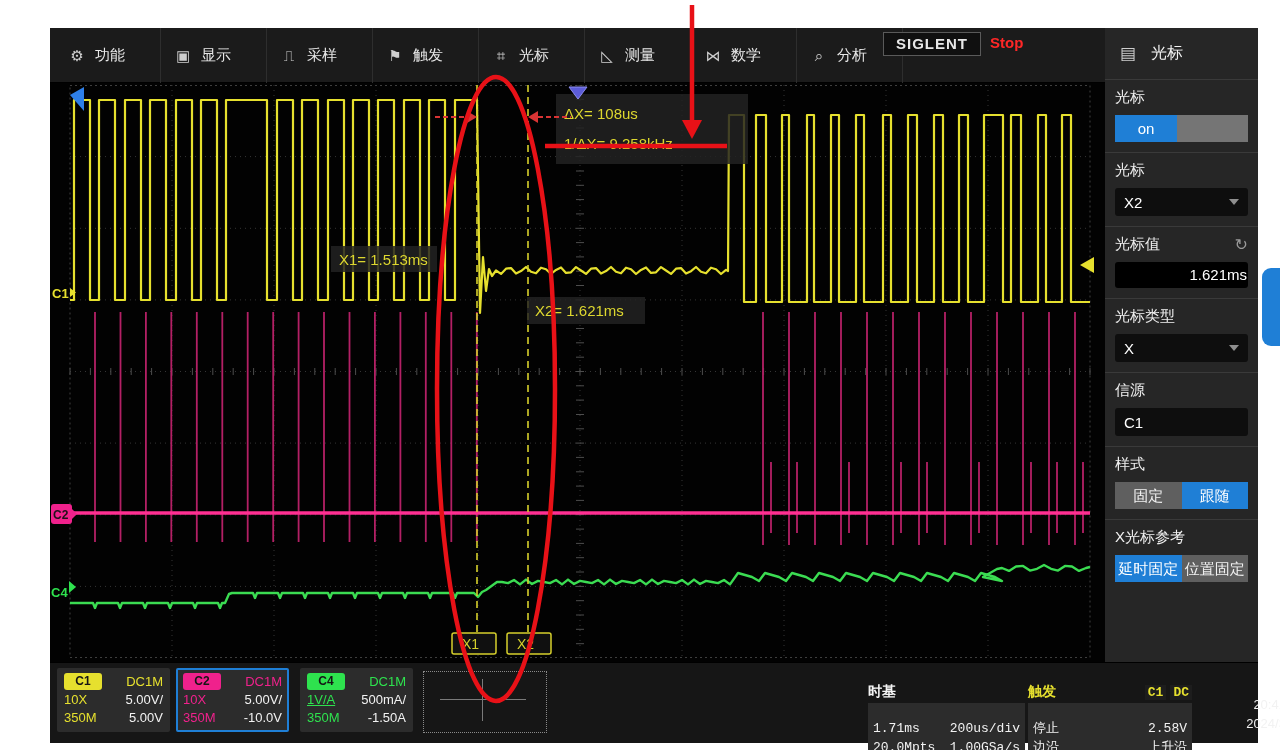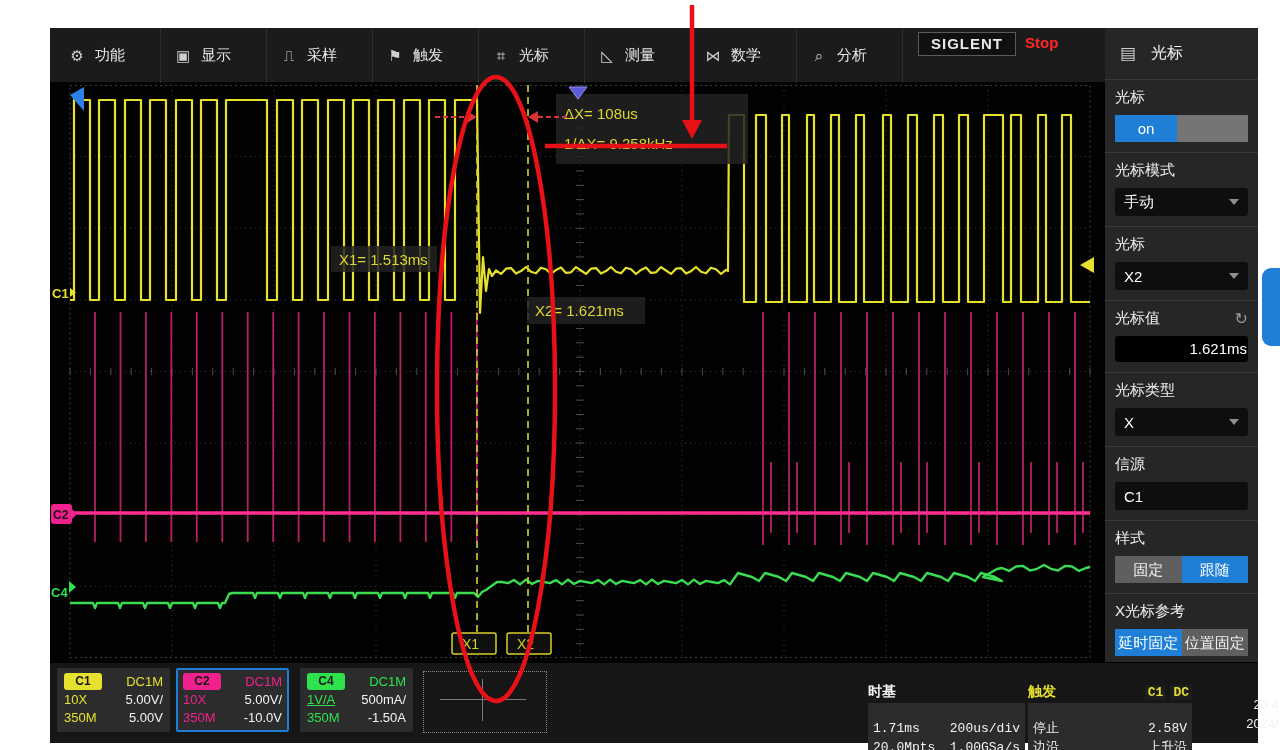--- a/index.html
+++ b/index.html
@@ -2,21 +2,21 @@
 <html><head>
 <meta charset="utf-8">
 <style>
   html,body{margin:0;padding:0;}
   body{width:1280px;height:750px;background:#ffffff;font-family:"Liberation Sans",sans-serif;position:relative;overflow:hidden;}
   .scope{position:absolute;left:50px;top:28px;width:1208px;height:714px;background:#0a0a0a;}
   
   .menubar{position:absolute;left:0;top:0;width:1055px;height:55px;background:#1b1b1b;border-bottom:1px solid #000;display:flex;padding-left:5px;box-sizing:border-box;}
   .menu-cell{height:55px;display:flex;align-items:center;gap:9px;padding-left:13px;width:92px;border-right:1px solid #2e2e2e;color:#e8e8e8;font-size:15px;cursor:default;}
   .micon{font-size:15px;color:#cfcfcf;width:18px;text-align:center;}
-  .logoarea{position:absolute;left:853px;top:0;width:202px;height:55px;}
+  .logoarea{position:absolute;left:818px;top:0;width:202px;height:55px;}
   .siglent{position:absolute;left:15px;top:4px;width:96px;height:22px;border:1px solid #5a5a5a;background:#101010;color:#e8e8e8;font-weight:bold;font-size:15px;letter-spacing:1px;text-align:center;line-height:22px;}
   .stoptxt{position:absolute;left:122px;top:6px;color:#ff2727;font-size:15px;font-weight:bold;}
   .freqbox{position:absolute;left:2px;top:29px;width:198px;height:24px;background:#0b0b0b;color:#e6e02e;font-size:14px;font-weight:bold;text-align:center;line-height:24px;}
   
   .display{position:absolute;left:0;top:55px;width:1055px;height:579px;background:#020202;}
   .gridsvg{position:absolute;left:0;top:2px;}
   .ytext{fill:#ddd72f;font-size:15px;}
   .lblbox{fill:rgba(34,34,34,0.84);}
   
   .sidebar{position:absolute;left:1055px;top:0;width:153px;height:634px;background:#262626;box-sizing:border-box;}
@@ -268,29 +268,20 @@
       <div class="slabel">
           <span>光标</span>
         </div>
       <div class="tog">
         <div class="tog-on">on</div>
         <div class="tog-off"></div>
       </div>
     </div>
     <div class="side-sec">
       <div class="slabel">
-          <span>光标模式</span>
-        </div>
-      <div class="ctrl">
-        <span>手动</span>
-        <span class="chev"></span>
-      </div>
-    </div>
-    <div class="side-sec">
-      <div class="slabel">
           <span>光标</span>
         </div>
       <div class="ctrl">
         <span>X2</span>
         <span class="chev"></span>
       </div>
     </div>
     <div class="side-sec">
       <div class="slabel">
         <span>光标值</span>

